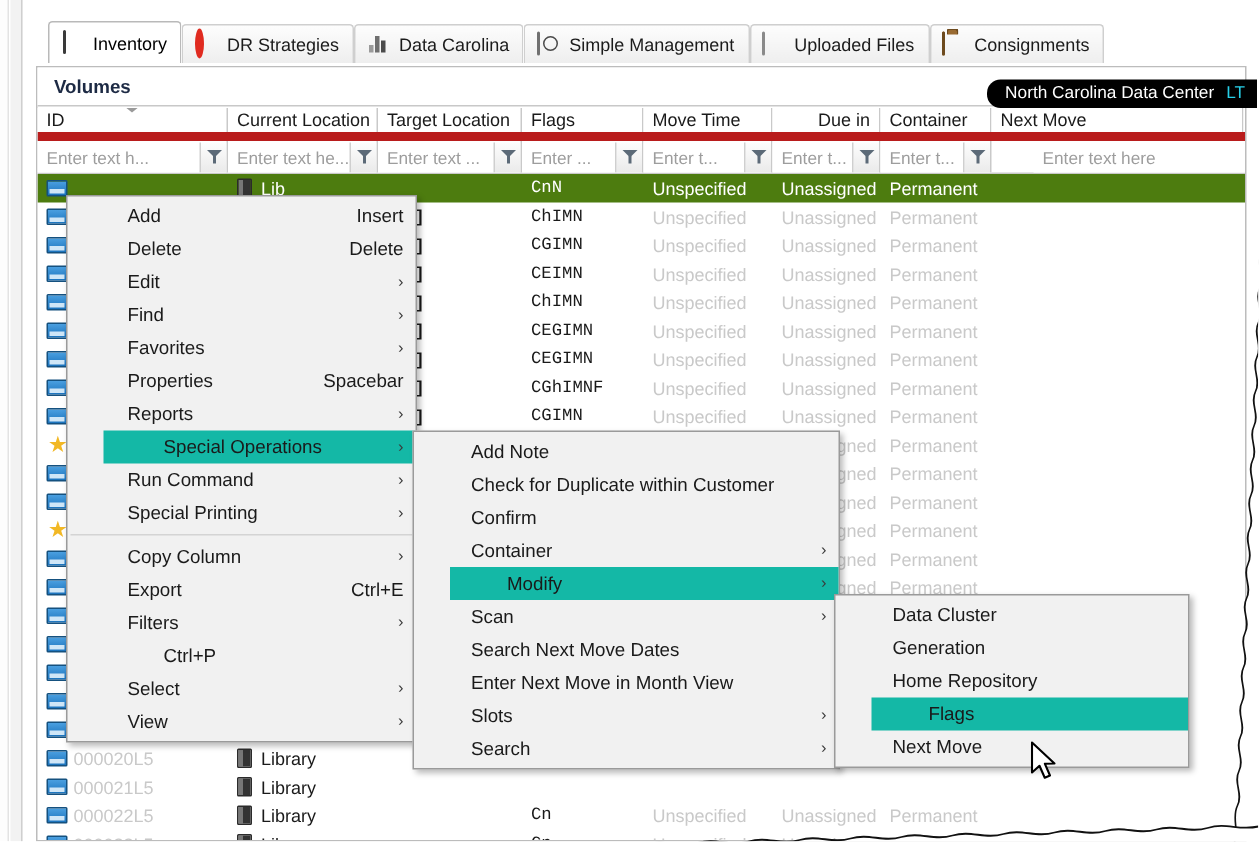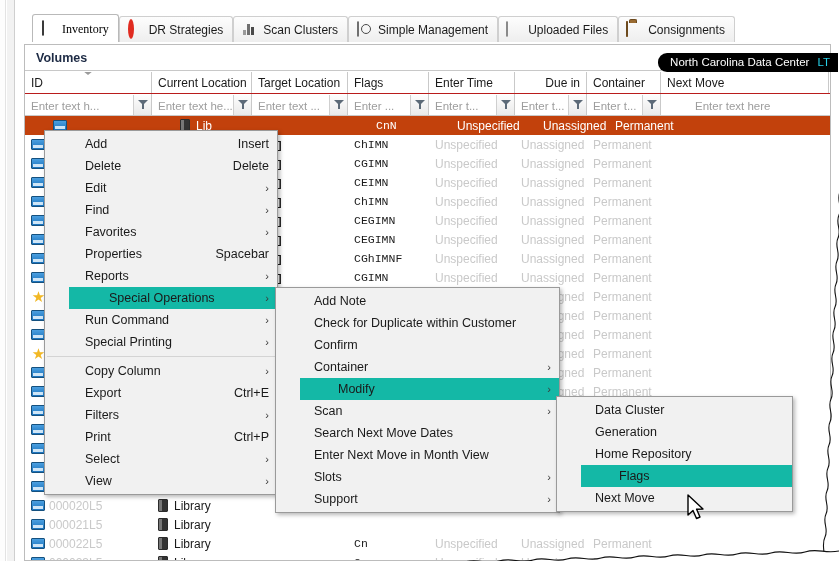--- a/index.html
+++ b/index.html
@@ -48,21 +48,20 @@
     border-bottom: none;
     border-top-left-radius: 3px;
     border-top-right-radius: 3px;
     white-space: nowrap;
   }
   .tab.active {
     background: #ffffff;
     height: 28px;
     border-color: #b9b9b9;
     color: #000;
-    font-family: Liberation Serif, serif;
   }
   .tab .ticon { width: 16px; height: 16px; margin-right: 6px; flex: 0 0 auto; position: relative; }
   .tab .tlabel { line-height: 1; }
 
   
   .icon-cartridge-dark {
     width: 11px; height: 14px; margin: 1px 0 0 2px;
     background: linear-gradient(90deg,#6a6a6a 0 35%, #2e2e2e 35% 100%);
     border: 1px solid #3a3a3a; border-radius: 1px;
   }
@@ -129,21 +128,21 @@
     z-index: 6;
   }
   #location-badge .lt { color: #27d0e8; margin-left: 8px; }
 
   
   #grid { position: absolute; left: 0; right: 0; top: 27px; bottom: 0; overflow: hidden; }
 
   .hdr-row, .flt-row { display: flex; height: 22px; }
   .hdr-row {
     background: #ffffff;
-    border-bottom: 1px solid #b91c1c;
+    border-bottom: 6px solid #b91c1c;
   }
   .hcell {
     display: flex; align-items: center;
     font-size: 12px; color: #1a1a1a;
     padding: 0 6px;
     border-right: 1px solid #c9c9c9;
     background: #ffffff;
     position: relative;
     white-space: nowrap; overflow: hidden;
   }
@@ -183,21 +182,21 @@
   .funnel:after {
     content:''; position:absolute; left:8px; top:9px; width:1.5px; height:5px; background:#5c6a78;
   }
 
   
   .drow {
     display: flex; height: 19px; align-items: center;
     font-size: 12px; color: #c9c9c9;
     white-space: nowrap;
   }
-  .drow.sel { background: #c2410c; color: #ffffff; padding-left: 22px; }
+  .drow.sel { background: #4d7c0f; color: #ffffff; }
   .dcell { overflow: hidden; padding: 0 6px; display:flex; align-items:center; height:19px; }
   .dcell.mono { font-family: "Liberation Mono", monospace; font-size: 11.5px; color:#1a1a1a; }
   .drow.sel .dcell.mono { color: #ffffff; }
   .dcell.idx { font-weight: bold; color: #1a1a1a; font-size: 11.5px; }
   .drow.sel .dcell.idx { color:#fff; }
 
   .cart-icon {
     width: 14px; height: 11px; flex: 0 0 auto;
     background: linear-gradient(#4a9fe0,#1b73bd);
     border: 1px solid #15517f; border-radius: 1px;
@@ -273,21 +272,21 @@
         <div class="tab active">
           <span class="ticon"><span class="icon-cartridge-dark"></span></span>
           <span class="tlabel">Inventory</span>
         </div>
         <div class="tab">
           <span class="ticon"><span class="icon-lifering"></span></span>
           <span class="tlabel">DR Strategies</span>
         </div>
         <div class="tab">
           <span class="ticon"><span class="icon-bars"><i></i><i></i><i></i></span></span>
-          <span class="tlabel">Scan Clusters</span>
+          <span class="tlabel">Data Carolina</span>
         </div>
         <div class="tab">
           <span class="ticon"><span class="icon-disc"></span></span>
           <span class="tlabel">Simple Management</span>
         </div>
         <div class="tab">
           <span class="ticon"><span class="icon-monitor"></span></span>
           <span class="tlabel">Uploaded Files</span>
         </div>
         <div class="tab">
@@ -313,21 +312,21 @@
           <div class="hcell" style="width: 100px; flex: 0 0 100px;">
             <span>Current Location</span>
           </div>
           <div class="hcell" style="width: 96px; flex: 0 0 96px;">
             <span>Target Location</span>
           </div>
           <div class="hcell" style="width: 81px; flex: 0 0 81px;">
             <span>Flags</span>
           </div>
           <div class="hcell" style="width: 86px; flex: 0 0 86px;">
-            <span>Enter Time</span>
+            <span>Move Time</span>
           </div>
           <div class="hcell right" style="width: 72px; flex: 0 0 72px;">
             <span>Due in</span>
           </div>
           <div class="hcell" style="width: 74px; flex: 0 0 74px;">
             <span>Container</span>
           </div>
           <div class="hcell" style="width: 168px; flex: 0 0 168px;">
             <span>Next Move</span>
           </div>
@@ -774,21 +773,20 @@
       </div>
       <div class="mitem">
         <span class="mlabel">Export</span>
         <span class="maccel">Ctrl+E</span>
       </div>
       <div class="mitem">
         <span class="mlabel">Filters</span>
         <span class="marrow">›</span>
       </div>
       <div class="mitem">
-        <span class="mlabel">Print</span>
         <span class="maccel">Ctrl+P</span>
       </div>
       <div class="mitem">
         <span class="mlabel">Select</span>
         <span class="marrow">›</span>
       </div>
       <div class="mitem">
         <span class="mlabel">View</span>
         <span class="marrow">›</span>
       </div>
@@ -820,21 +818,21 @@
         <span class="mlabel">Search Next Move Dates</span>
       </div>
       <div class="mitem">
         <span class="mlabel">Enter Next Move in Month View</span>
       </div>
       <div class="mitem">
         <span class="mlabel">Slots</span>
         <span class="marrow">›</span>
       </div>
       <div class="mitem">
-        <span class="mlabel">Support</span>
+        <span class="mlabel">Search</span>
         <span class="marrow">›</span>
       </div>
     </div>
 
   <div class="menu" id="menu3">
       <div class="mitem">
         <span class="mlabel">Data Cluster</span>
       </div>
       <div class="mitem">
         <span class="mlabel">Generation</span>

